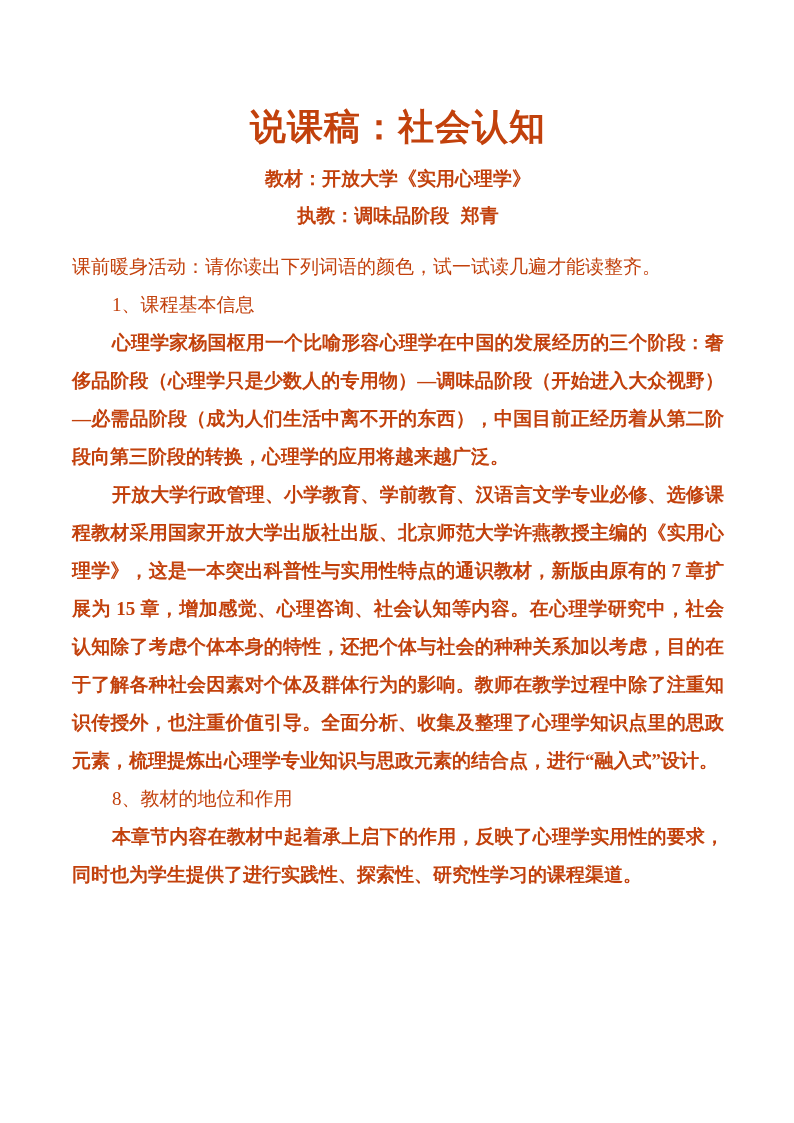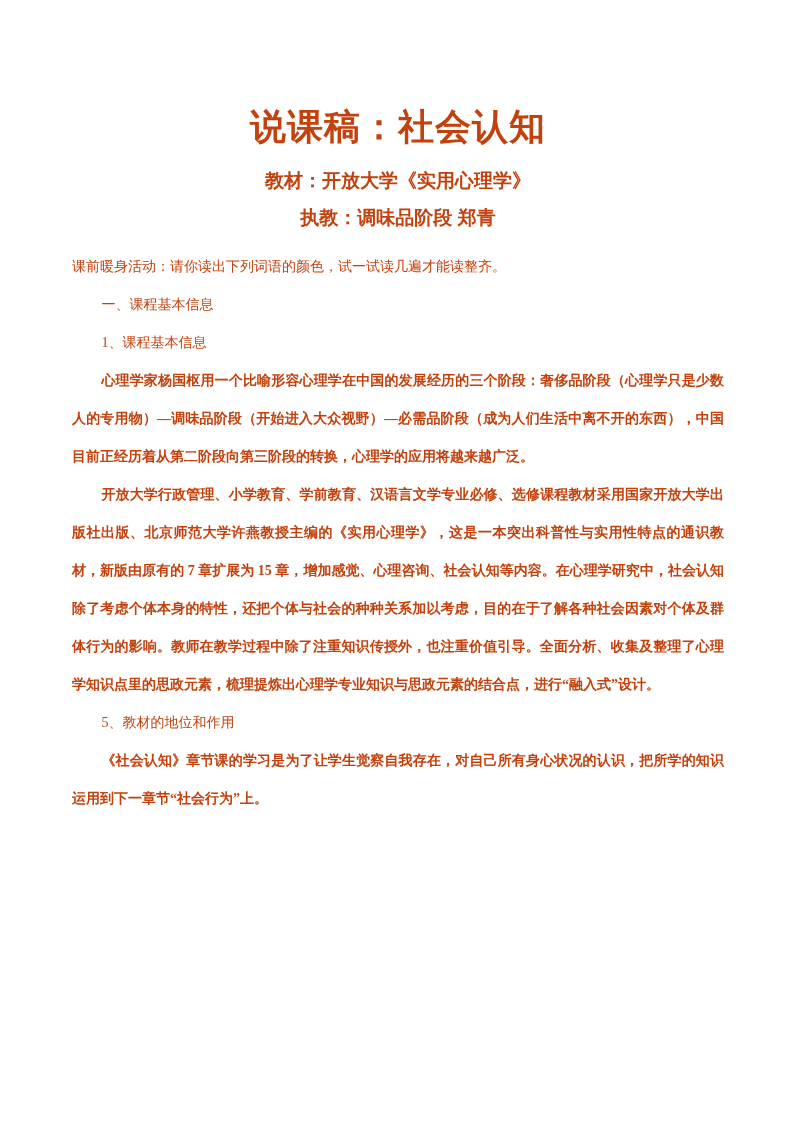--- a/index.html
+++ b/index.html
@@ -18,48 +18,47 @@
   .doc-title {
     font-family: "Liberation Sans", "DejaVu Sans", sans-serif;
     font-weight: bold;
     font-size: 36px;
     line-height: 46px;
     text-align: center;
     letter-spacing: 1px;
     margin-bottom: 12px;
   }
   .doc-subtitle {
-    font-family: Liberation Sans, sans-serif;
+    font-family: Liberation Mono, monospace;
     font-weight: bold;
     font-size: 19px;
     line-height: 37px;
     text-align: center;
   }
   .doc-body {
     margin-top: 12px;
-    font-size: 14px;
+    font-size: 19px;
   }
   .doc-body p {
     line-height: 38px;
     text-align: justify;
     text-justify: inter-ideograph;
   }
   .doc-body p.flush { text-indent: 0; }
   .doc-body p.indent { text-indent: 2.1em; text-align: left; }
   .doc-body p.body { text-indent: 2.1em; font-weight: bold; }
 </style>
 </head>
 <body>
 
 <div class="page">
   <h1 class="doc-title">说课稿：社会认知</h1>
   <div class="doc-subtitle">教材：开放大学《实用心理学》</div>
   <div class="doc-subtitle">执教：调味品阶段 郑青</div>
   <div class="doc-body" id="doc-body">
       <p class="flush">课前暖身活动：请你读出下列词语的颜色，试一试读几遍才能读整齐。</p>
-      <p class="indent">一、课程基本信息</p>
       <p class="indent">1、课程基本信息</p>
       <p class="body">心理学家杨国枢用一个比喻形容心理学在中国的发展经历的三个阶段：奢侈品阶段（心理学只是少数人的专用物）—调味品阶段（开始进入大众视野）—必需品阶段（成为人们生活中离不开的东西），中国目前正经历着从第二阶段向第三阶段的转换，心理学的应用将越来越广泛。</p>
       <p class="body">开放大学行政管理、小学教育、学前教育、汉语言文学专业必修、选修课程教材采用国家开放大学出版社出版、北京师范大学许燕教授主编的《实用心理学》，这是一本突出科普性与实用性特点的通识教材，新版由原有的 7 章扩展为 15 章，增加感觉、心理咨询、社会认知等内容。在心理学研究中，社会认知除了考虑个体本身的特性，还把个体与社会的种种关系加以考虑，目的在于了解各种社会因素对个体及群体行为的影响。教师在教学过程中除了注重知识传授外，也注重价值引导。全面分析、收集及整理了心理学知识点里的思政元素，梳理提炼出心理学专业知识与思政元素的结合点，进行“融入式”设计。</p>
-      <p class="indent">5、教材的地位和作用</p>
-      <p class="body">《社会认知》章节课的学习是为了让学生觉察自我存在，对自己所有身心状况的认识，把所学的知识运用到下一章节“社会行为”上。</p>
+      <p class="indent">8、教材的地位和作用</p>
+      <p class="body">本章节内容在教材中起着承上启下的作用，反映了心理学实用性的要求，同时也为学生提供了进行实践性、探索性、研究性学习的课程渠道。</p>
     </div>
 </div>
 
 </body></html>

